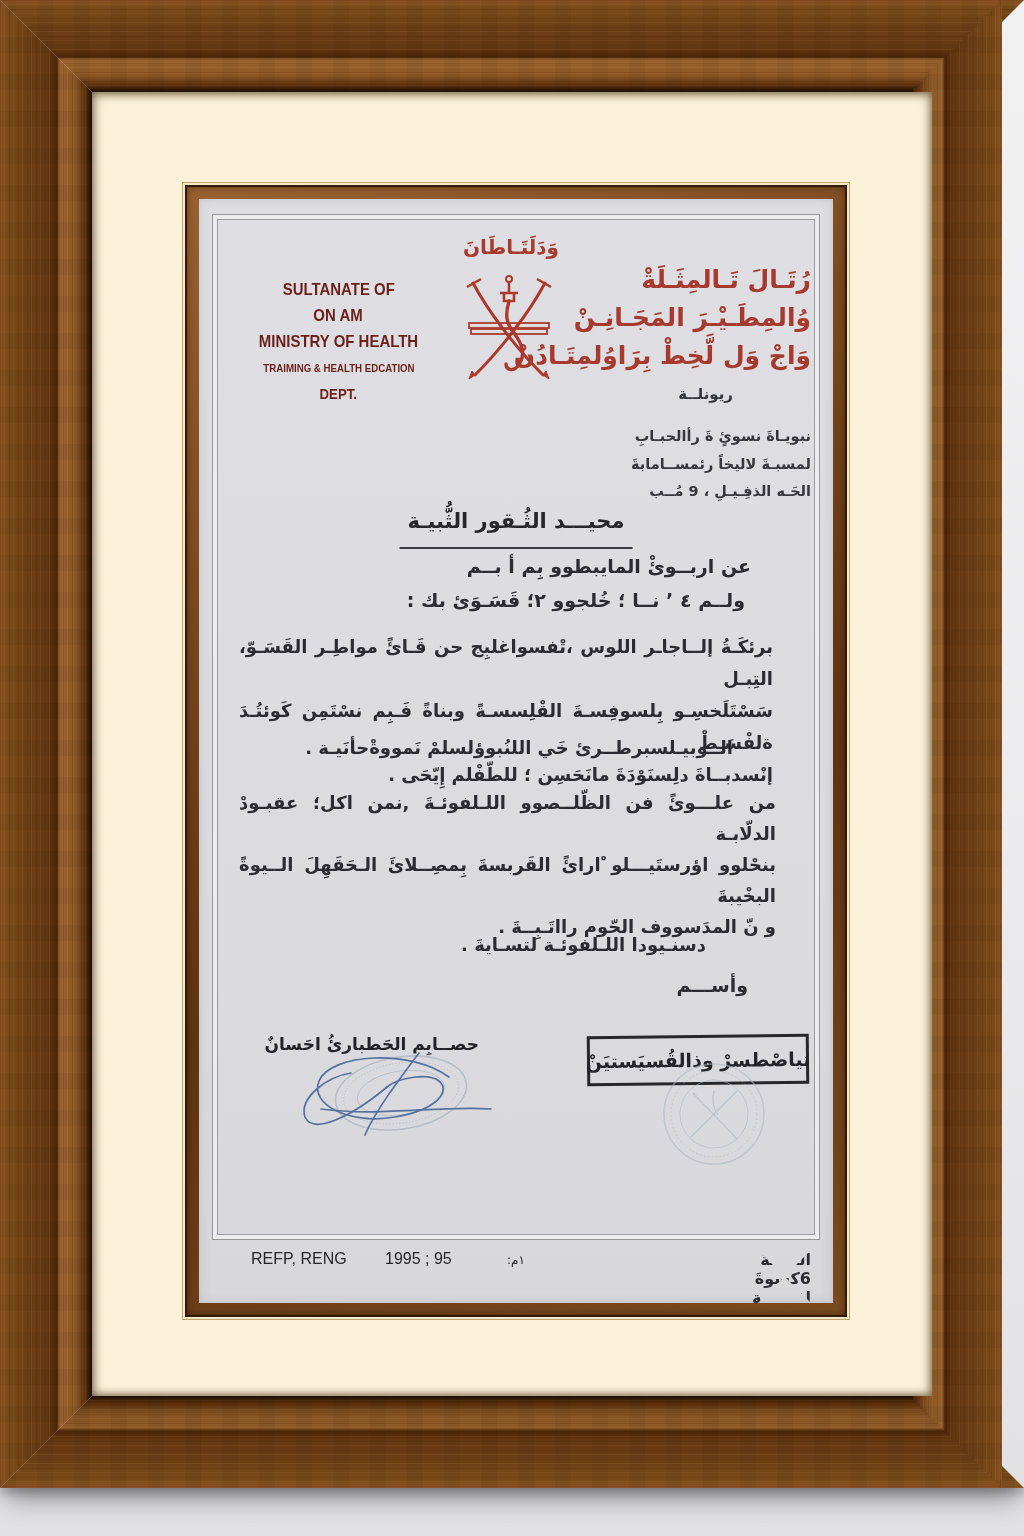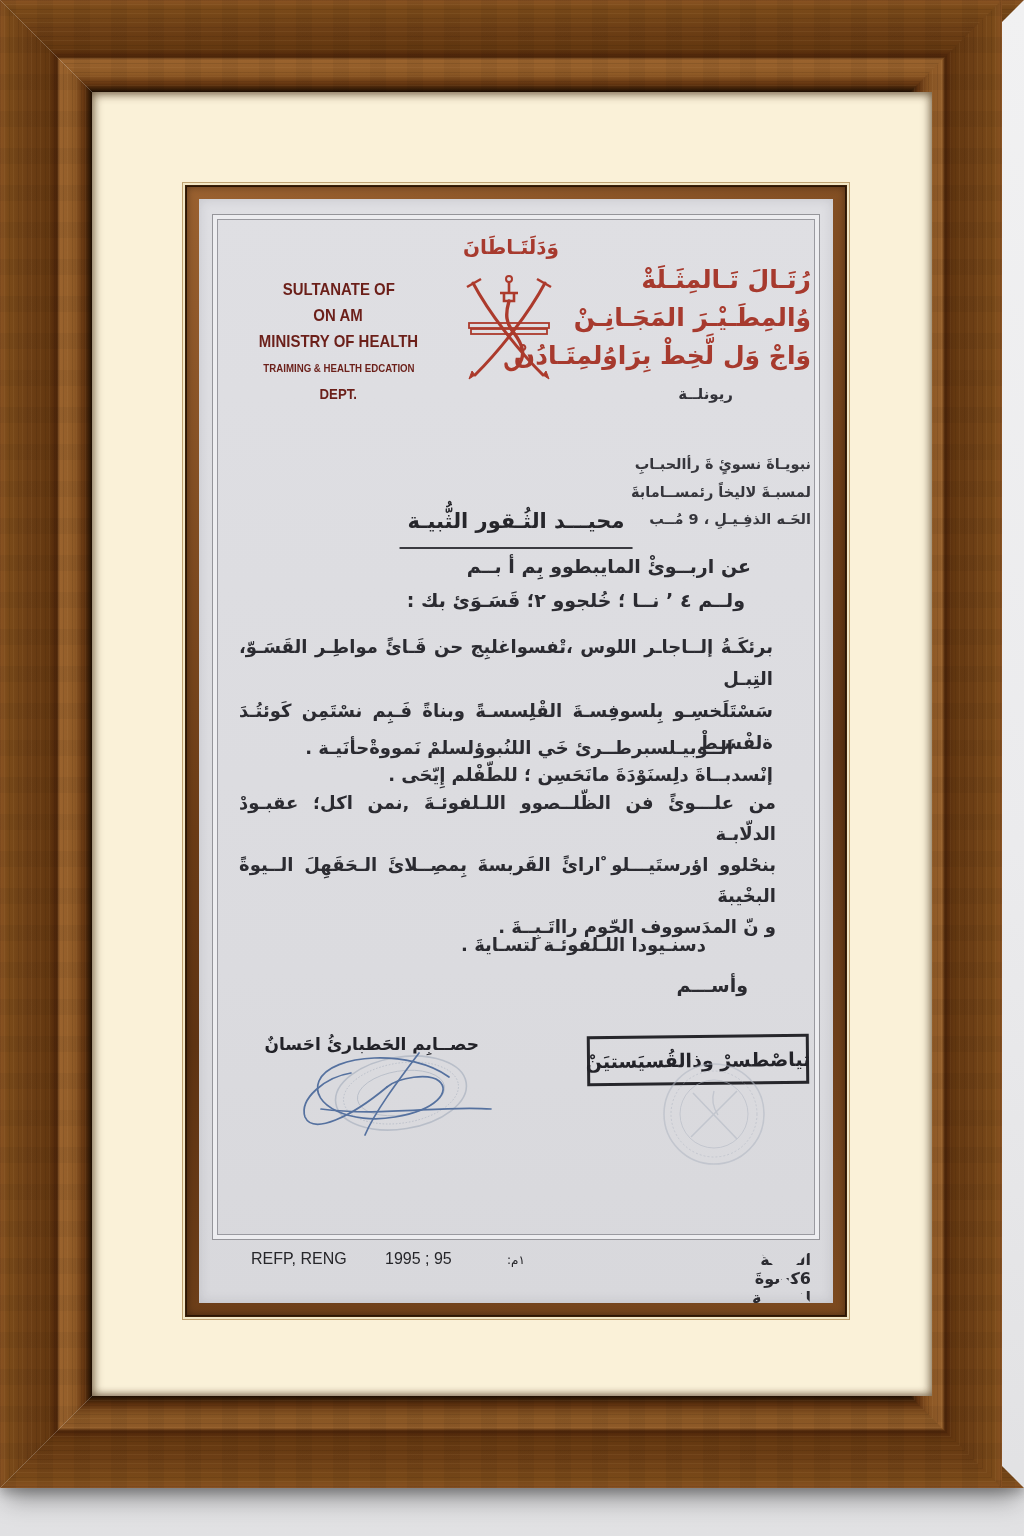--- a/index.html
+++ b/index.html
@@ -52,21 +52,21 @@
   .el1,.el2,.el3{font-size:17px;}
   .el4{font-size:11px;}
   .el5{font-size:15px;}
   .emblem-caption{left:252px;top:36px;width:120px;text-align:center;font-size:20px;
     font-weight:700;color:#a73a2e;}
   .emblem{left:258px;top:72px;}
   .callig{right:22px;top:62px;text-align:right;font-size:25px;font-weight:700;
     color:#a73a2e;line-height:38px;white-space:nowrap;}
   .sub-caption{right:100px;top:186px;font-size:15px;font-weight:700;color:#33333a;}
   .address{right:22px;top:224px;text-align:right;font-size:14.5px;font-weight:600;
-    line-height:27.5px;color:#36363c;white-space:nowrap;margin-top:28px;}
+    line-height:27.5px;color:#36363c;white-space:nowrap;}
   .doc-title{left:50%;top:310px;transform:translateX(-50%);font-size:21px;font-weight:700;
     border-bottom:2px solid #3a3a40;padding:0 8px 14px;white-space:nowrap;color:#26262b;}
   .bline{font-size:19px;font-weight:700;white-space:nowrap;color:#2b2b31;}
   .line-1{right:82px;top:356px;}
   .line-2{right:88px;top:390px;}
   .para{right:60px;left:40px;top:432px;font-size:18px;font-weight:700;line-height:32px;color:#2b2b31;}
   .para .fill{text-align-last:justify;text-align:justify;}
   .para .last{text-align:right;}
   .para-2{top:588px;right:57px;line-height:31px;}
   .line-3{right:100px;top:538px;font-size:18px;}

